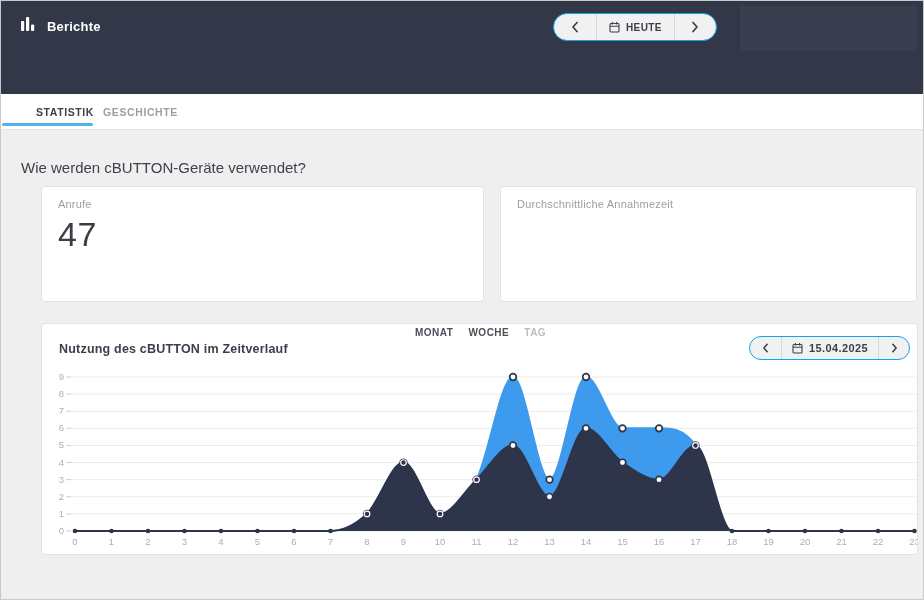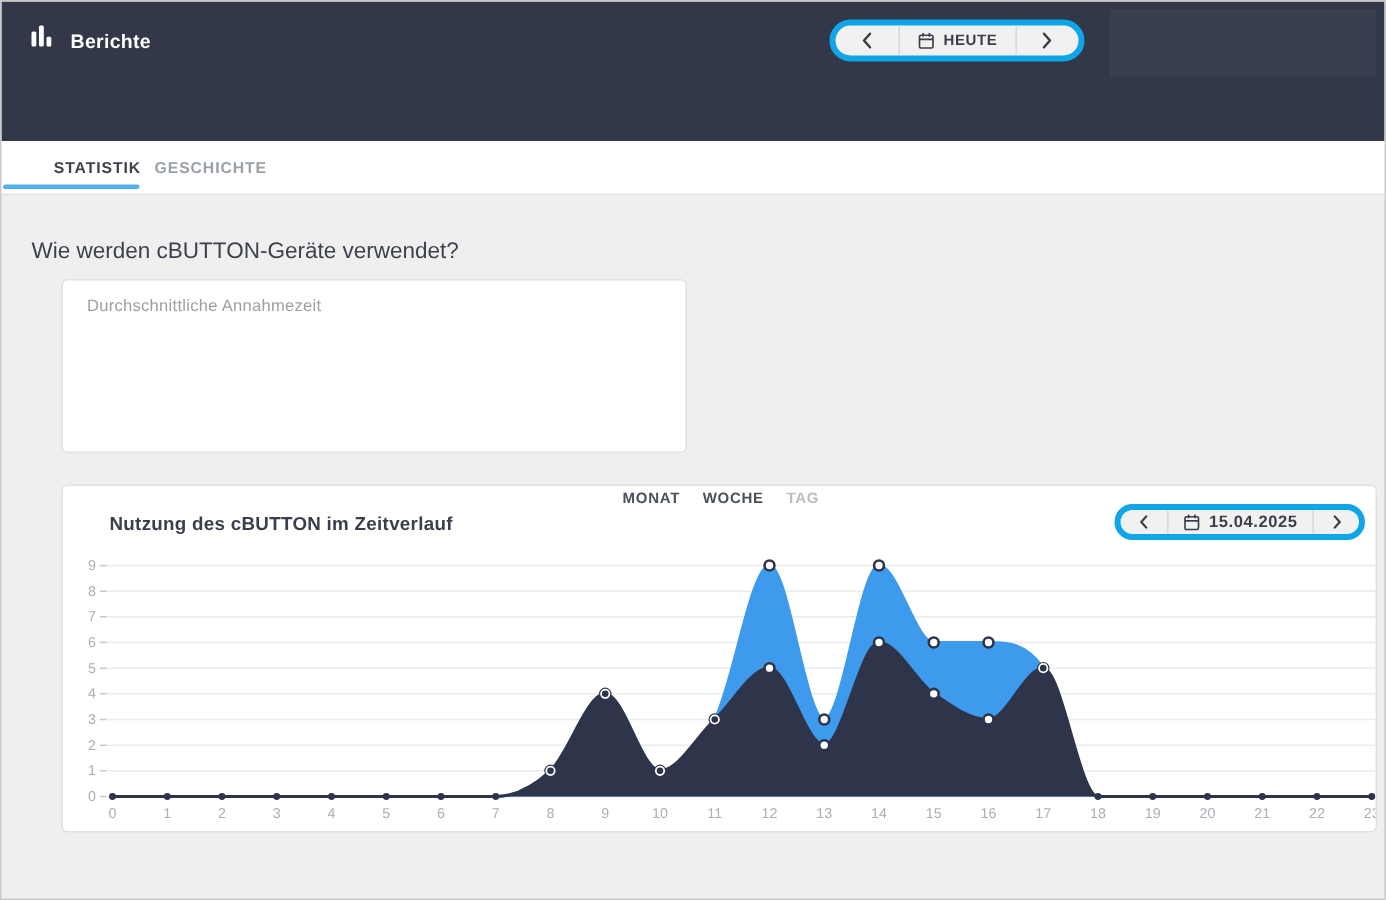--- a/index.html
+++ b/index.html
@@ -9,21 +9,21 @@
           border:1px solid #c9c9c9; overflow:hidden; }
 
   
   .app-header { position:relative; height:93px; background:#323848; }
   .header-highlight { position:absolute; left:739px; top:5px; width:177px; height:45px;
           background:rgba(255,255,255,0.04); }
   .brand { position:absolute; left:19px; top:15px; display:flex; align-items:center; gap:11px;justify-content:center; }
   .brand-title { color:#ffffff; font-size:13px; font-weight:bold; letter-spacing:.2px; }
 
   .pill { display:flex; align-items:stretch; background:#f1f1f1; border-radius:15px;
-          overflow:hidden; border:4px solid #0ea5e9; }
+          overflow:hidden; border:1px solid #0ea5e9; }
   .pill .seg { display:flex; align-items:center; justify-content:center; gap:6px;
           background:transparent; border:none; cursor:pointer; color:#3a3f49;
           font-family:inherit; font-size:10px; font-weight:bold; letter-spacing:.4px; }
   .pill .seg + .seg { border-left:1px solid #d8d8d8; }
   .header-pill { position:absolute; left:552px; top:12px; height:28px; }
   .header-pill .seg-prev, .header-pill .seg-next { width:42px; }
   .header-pill .seg-mid { padding:0 12px; }
 
   
   .tabs { height:36px; background:#ffffff; border-bottom:1px solid #e4e4e4; display:flex; }
@@ -38,21 +38,21 @@
 
   .cards-row { display:flex; gap:16px; margin:10px 0 0 40px; }
   .card { background:#ffffff; border:1px solid #e2e2e2; border-radius:4px; }
   .stat-card { height:116px; padding:11px 16px; }
   .stat-card-1 { width:443px; }
   .stat-card-2 { width:417px; }
   .stat-label { font-size:11px; color:#9c9ea3; letter-spacing:.2px; }
   .stat-value { margin-top:5px; font-size:34px; font-weight:300; color:#3a3d44; letter-spacing:.5px; }
 
   .chart-card { position:relative; margin:21px 0 0 40px; width:877px; height:232px; }
-  .chart-title { position:absolute; left:31px; top:18px; font-size:12.5px; font-weight:bold;
+  .chart-title { position:absolute; left:17px; top:18px; font-size:12.5px; font-weight:bold;
          color:#3a3f4a; letter-spacing:.2px; }
   .period-toggle { position:absolute; left:373px; top:3px; display:flex; gap:15px; }
   .period-option { font-size:10px; font-weight:bold; letter-spacing:.5px; color:#4a4f58;
          background:none; border:none; cursor:pointer; font-family:inherit; }
   .period-option.selected { color:#b9bdc2; }
   .chart-pill { position:absolute; right:7px; top:12px; height:24px; }
   .chart-pill .seg-prev, .chart-pill .seg-next { width:31px; }
   .chart-pill .seg-mid { padding:0 10px; font-size:11px; }
   .chart-svg { position:absolute; left:6px; top:40px; }
 </style>
@@ -103,20 +103,24 @@
       <span class="tab-underline"></span>
     </div>
     <div class="tab">
       <span>GESCHICHTE</span>
     </div>
   </div>
 
   <div class="question">Wie werden cBUTTON-Geräte verwendet?</div>
 
   <div class="cards-row">
+    <div class="card stat-card stat-card-1">
+      <div class="stat-label">Anrufe</div>
+      <div class="stat-value">47</div>
+    </div>
     <div class="card stat-card stat-card-2">
       <div class="stat-label">Durchschnittliche Annahmezeit</div>
     </div>
   </div>
 
   <div class="card chart-card">
     <div class="chart-title">Nutzung des cBUTTON im Zeitverlauf</div>
 
     <div class="period-toggle">
       <button class="period-option">MONAT</button>

